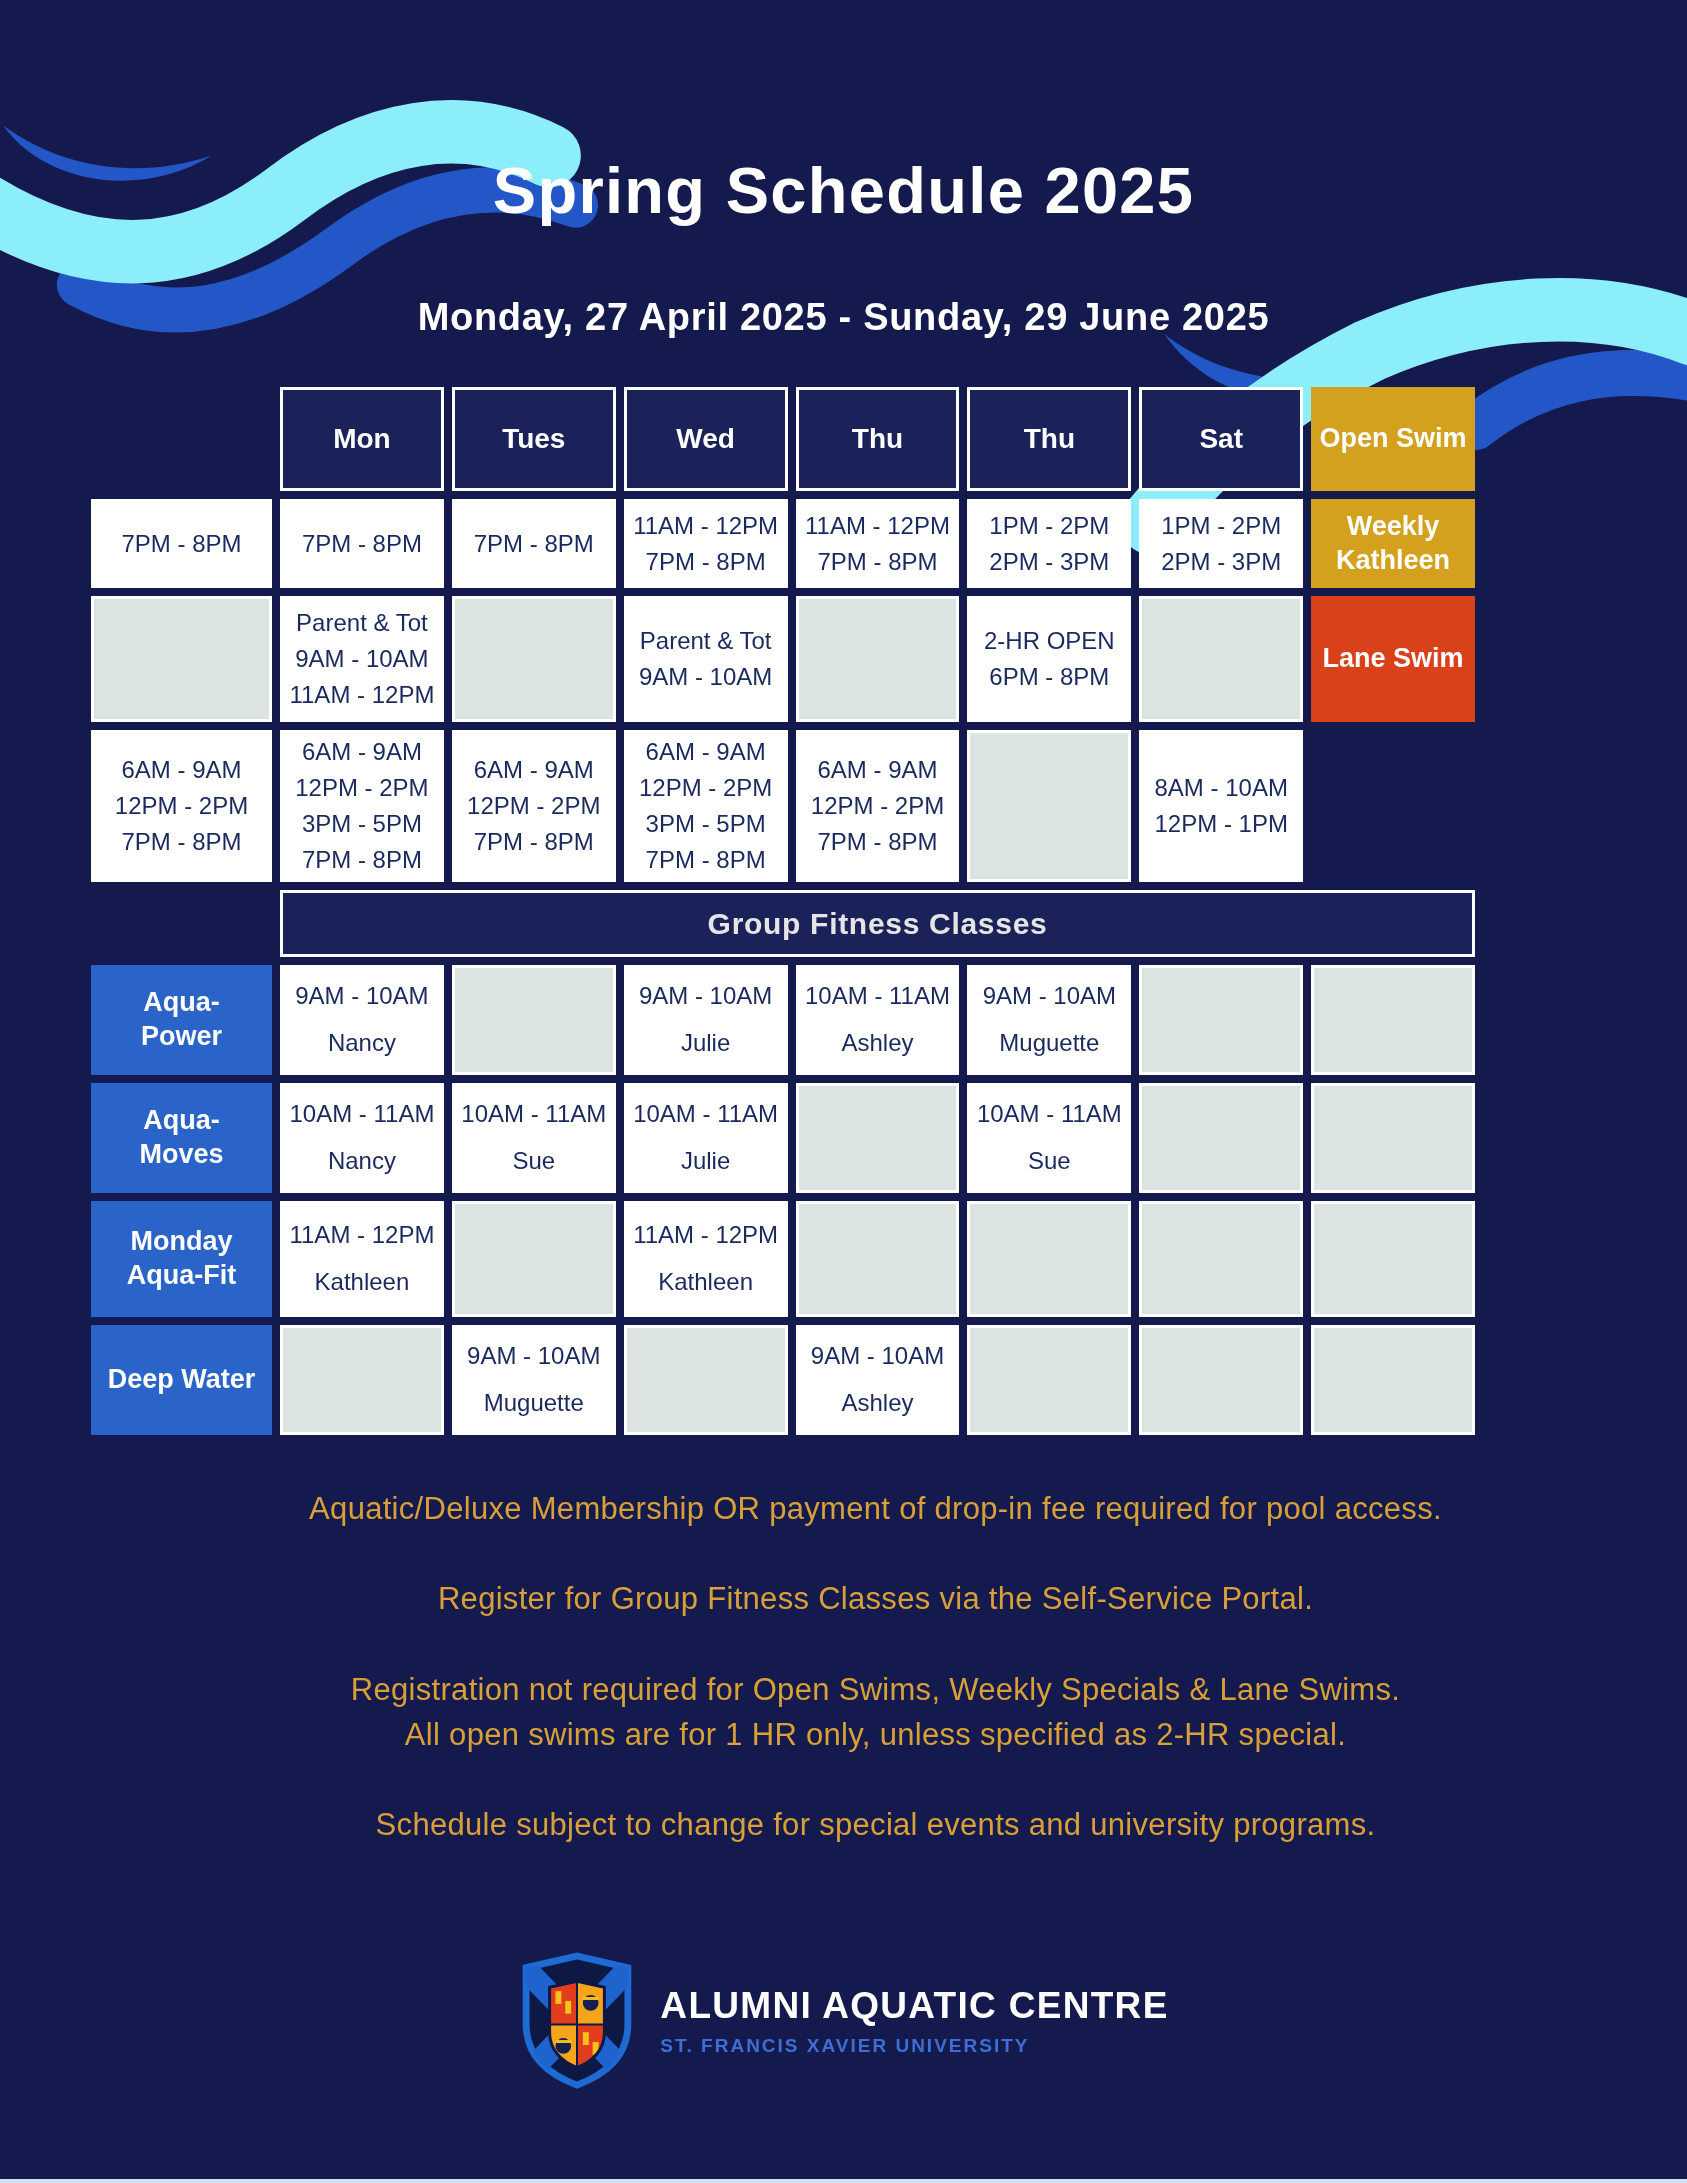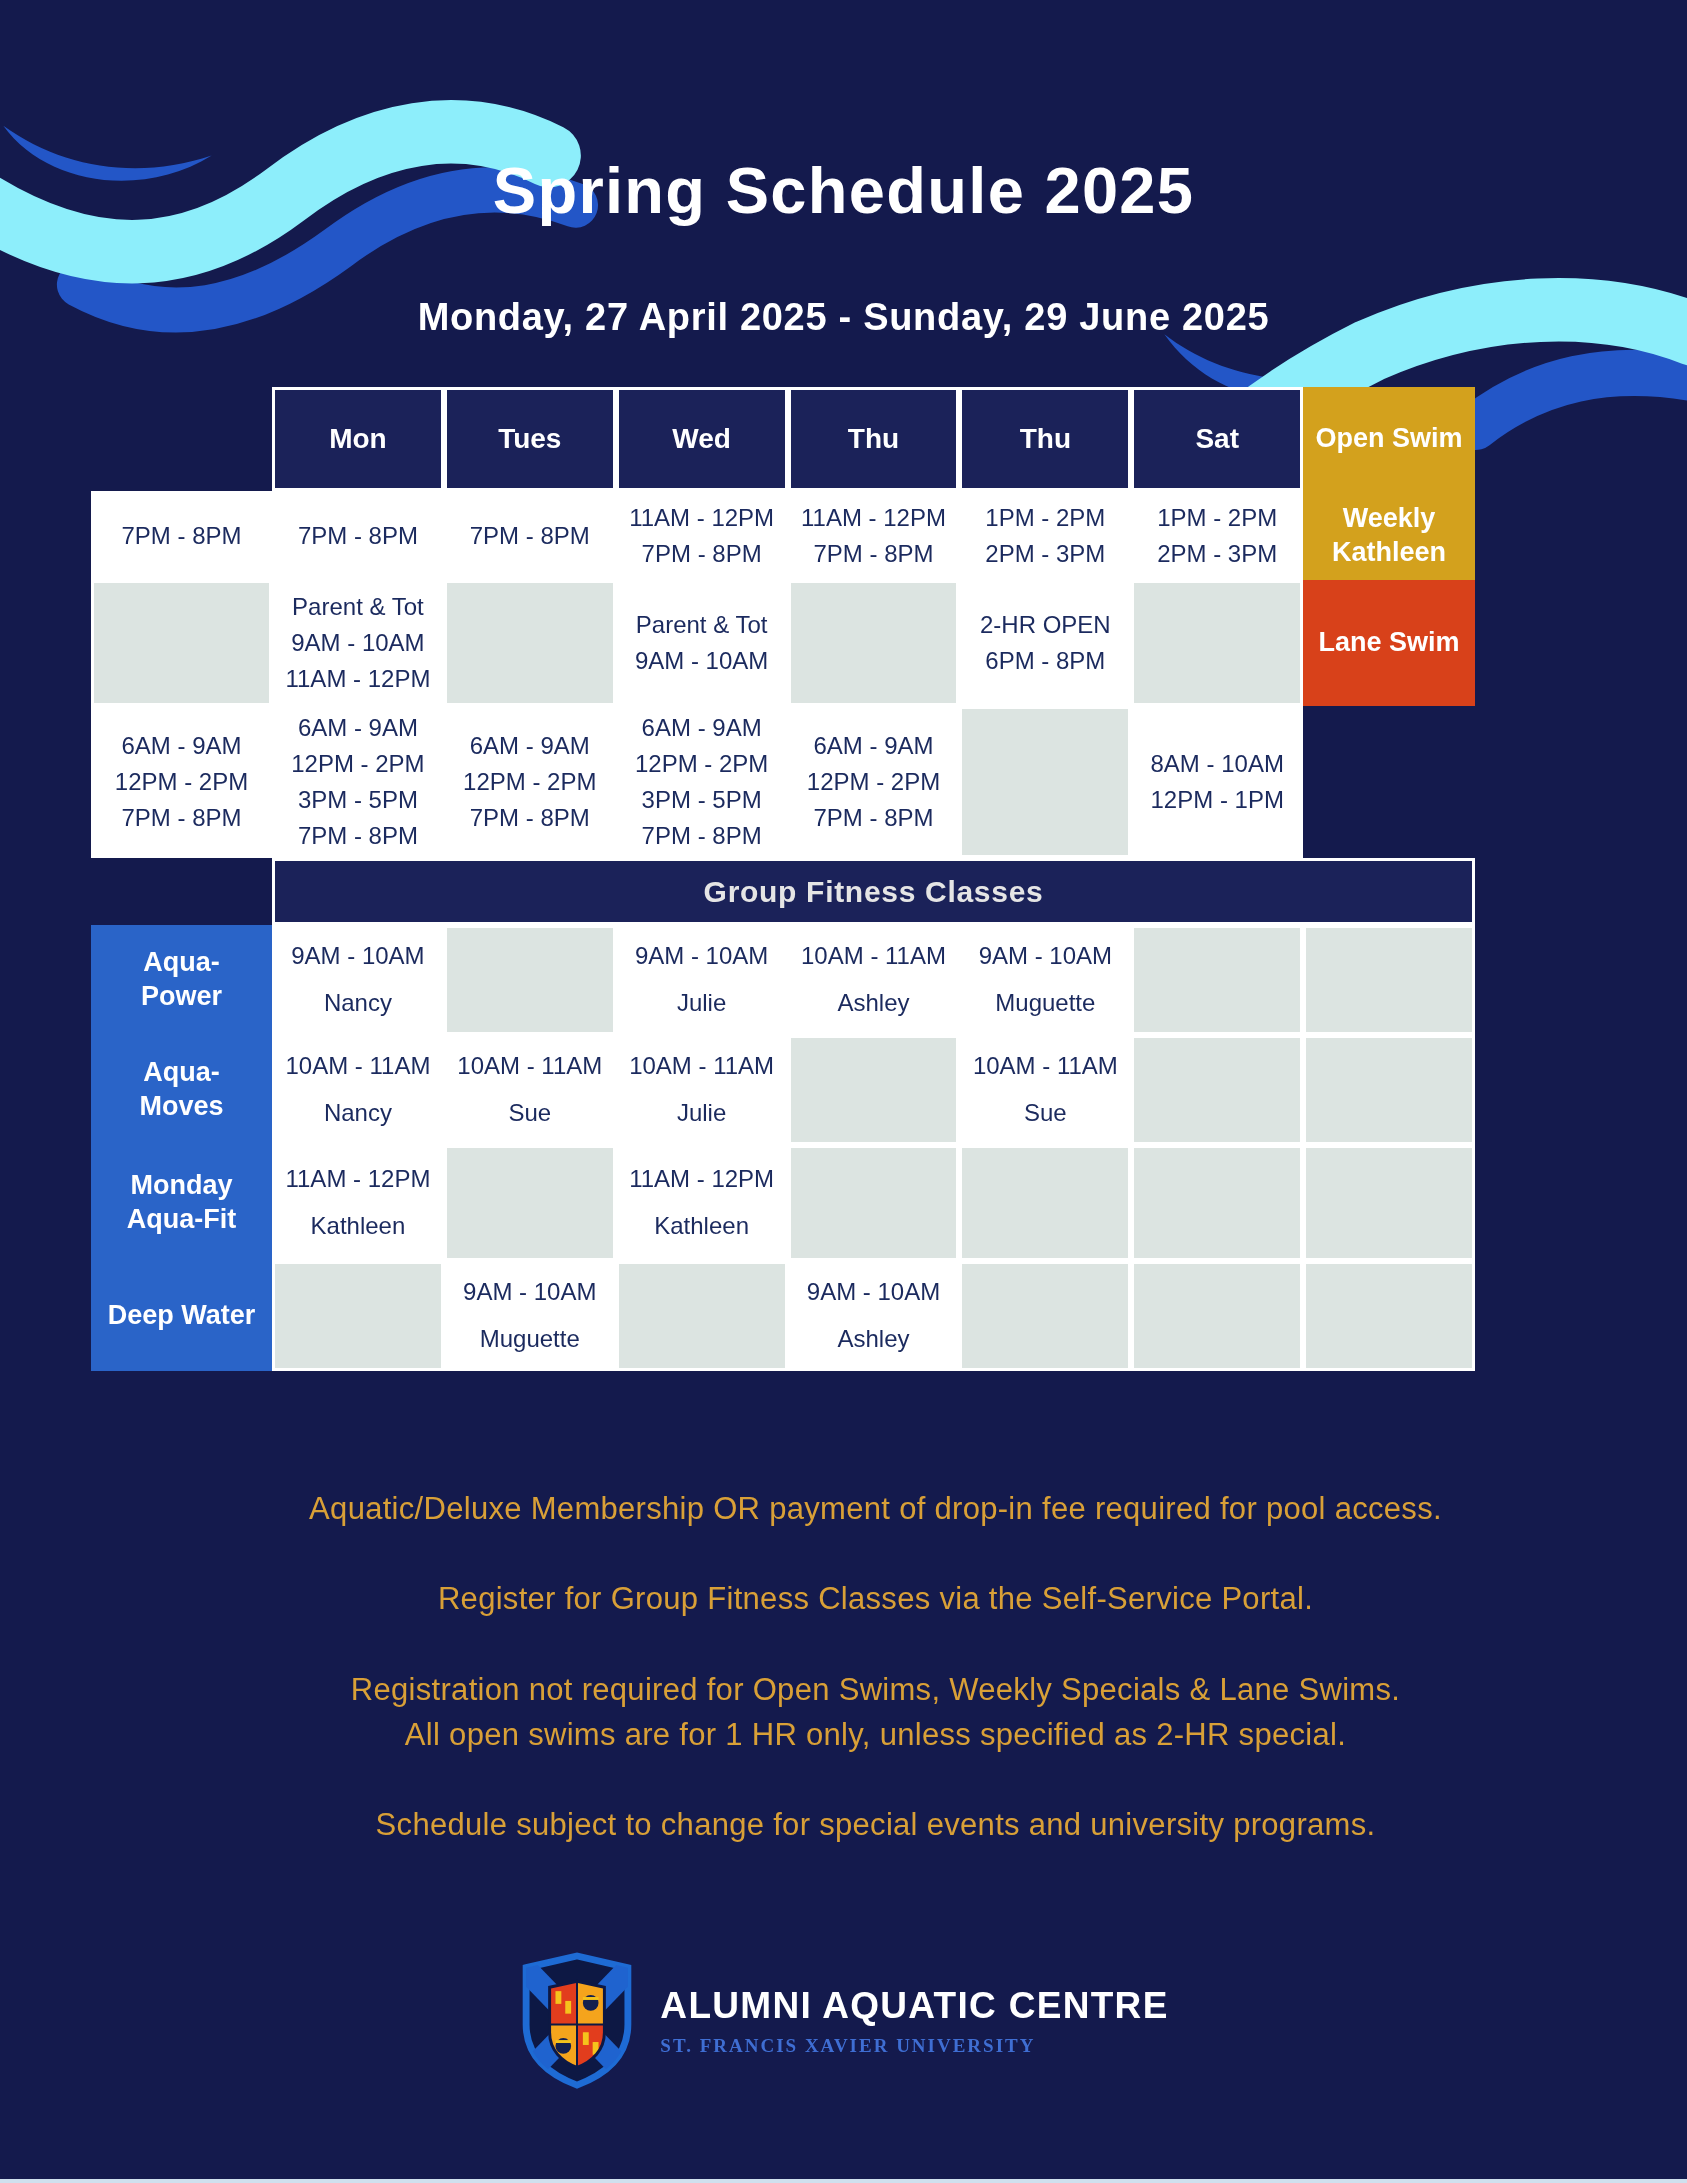--- a/index.html
+++ b/index.html
@@ -17,20 +17,21 @@
   .date-range{
     position:absolute;top:296px;left:0;width:100%;
     text-align:center;color:#ffffff;font-size:38px;font-weight:bold;
     letter-spacing:0.7px;z-index:3;
   }
   .schedule{
     position:absolute;left:91px;top:387px;width:1384px;z-index:2;
     display:grid;
     grid-template-columns:181px repeat(7,1fr);
     grid-template-rows:104px 89px 126px 152px 67px 110px 110px 116px 110px;
+    gap:8px;
     border-radius:14px;
   }
   .corner{background:transparent;}
   .dayhead{
     background:var(--cellnavy,#1b2259);border:3.3px solid #ffffff;
     color:#ffffff;font-weight:bold;font-size:28px;
     display:flex;align-items:center;justify-content:center;
   }
   .rowlabel{
     color:#ffffff;font-weight:bold;font-size:27px;line-height:1.25;
@@ -57,21 +58,21 @@
     color:var(--notecolor,#d9a037);font-size:31px;line-height:1.46;
     white-space:pre-line;letter-spacing:0.3px;
   }
   .brand{
     position:absolute;top:1952px;left:0;width:100%;z-index:2;
     display:flex;align-items:center;justify-content:center;gap:24px;
   }
   .brand-text{display:flex;flex-direction:column;}
   .brand-name{color:#ffffff;font-size:37px;font-weight:bold;letter-spacing:1.3px;}
   .brand-univ{
-    color:var(--univcolor,#3f6ed3);font-family:Liberation Serif, serif;
+    color:var(--univcolor,#3f6ed3);font-family:Liberation Sans, sans-serif;
     font-size:19px;font-weight:bold;letter-spacing:2px;margin-top:8px;
   }
   .bottom-strip{
     position:absolute;bottom:0;left:0;width:100%;height:4px;
     background:#cfe0ee;z-index:4;
   }
 </style>
 </head>
 <body>
 

